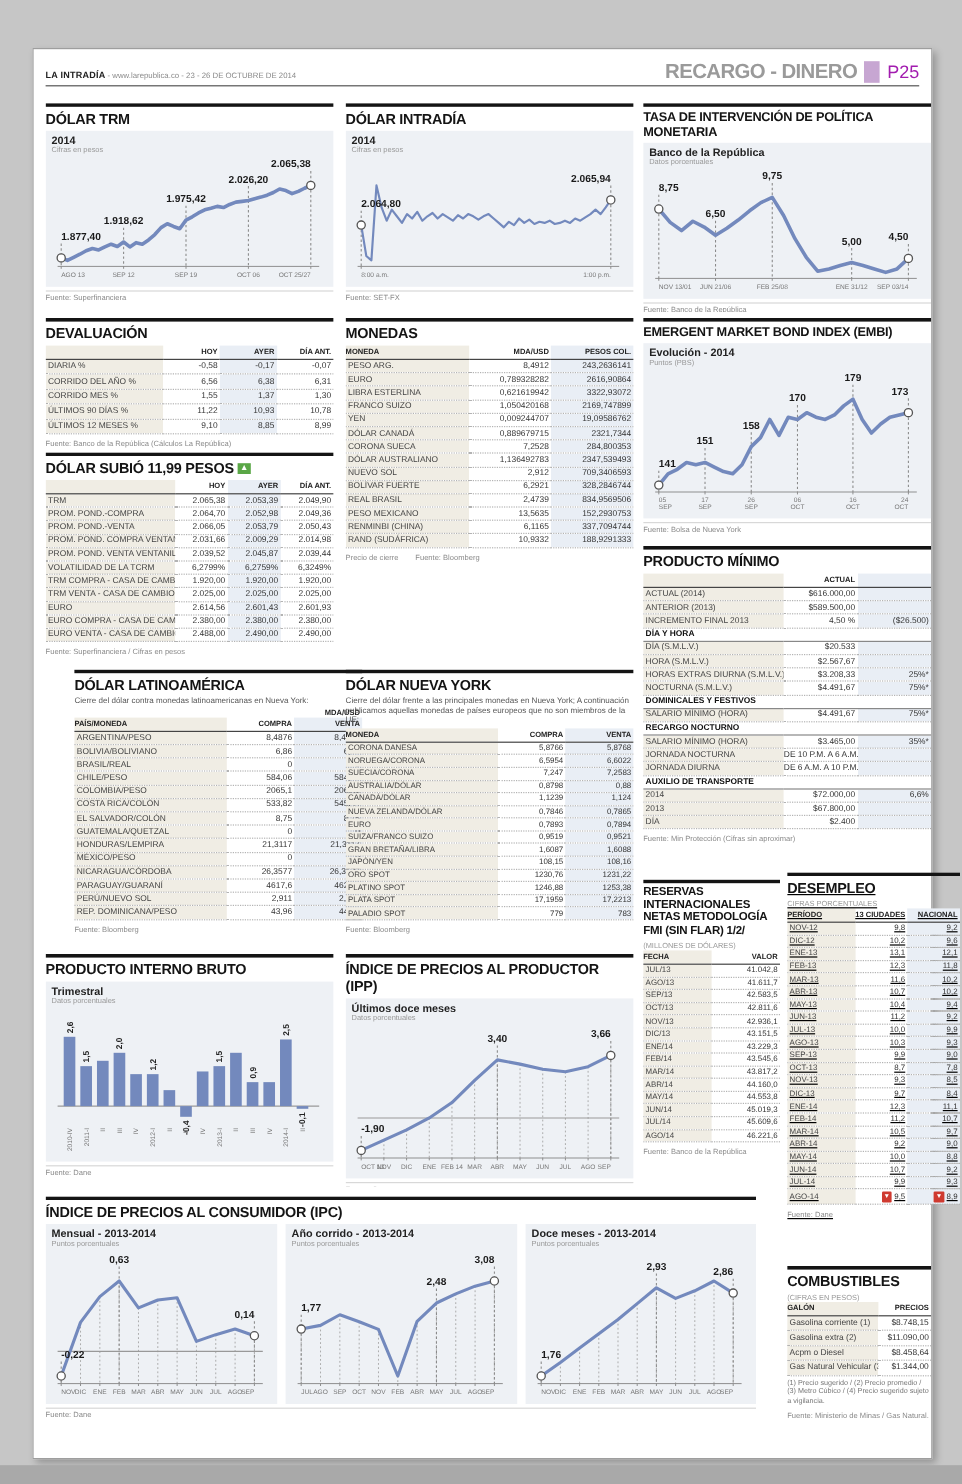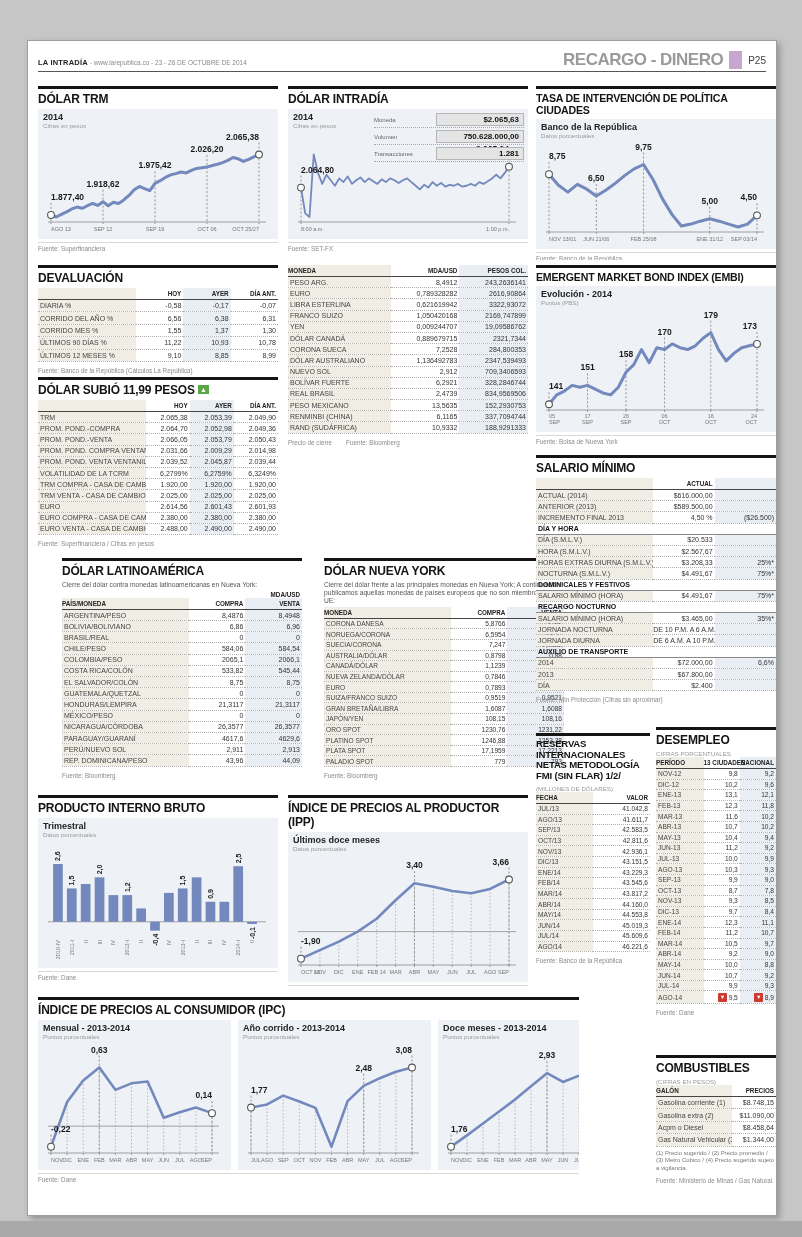--- a/index.html
+++ b/index.html
@@ -7,21 +7,21 @@
   #screen{width:802px;height:1237px;position:relative;background:#c6c6c6;overflow:hidden;}
   #screen::after{content:"";position:absolute;left:0;right:0;bottom:0;height:16px;background:#a9a9a9;}
   .page{position:absolute;left:27px;top:40px;width:748px;height:1174px;background:#fff;border:1px solid #9e9e9e;box-shadow:3px 3px 6px rgba(0,0,0,.25);}
   
   .hdr{position:absolute;left:10px;right:10px;top:6px;height:24px;border-bottom:1px solid #555;}
   .hdr-left{position:absolute;left:0;bottom:4px;font-size:6.5px;color:#8a8a8a;}
   .hdr-left b{color:#222;font-size:7.5px;letter-spacing:.2px;}
   .hdr-right{position:absolute;right:0;bottom:1px;display:flex;align-items:center;gap:6px;}
   .hdr-section{font-size:17px;font-weight:bold;color:#9a9a9a;letter-spacing:-0.5px;}
   .hdr-tab{width:13px;height:18px;background:#c7a6d2;}
-  .hdr-page{font-size:10px;color:#404040;}
+  .hdr-page{font-size:15px;color:#a21caf;}
   
   .mod{position:absolute;overflow:hidden;}
   .mod h3{margin:0 0 3px 0;font-size:12px;font-weight:800;color:#141414;border-top:3px solid #141414;padding-top:3px;letter-spacing:-0.2px;}
   .mod h3.t-sm{font-size:10.6px;}
   .mod h3.t-xs{font-size:9.6px;line-height:1.12;}
   .panel{background:#eef1f5;padding:3px 5px 2px 5px;position:relative;}
   .sub{font-size:9px;font-weight:bold;color:#222;}
   .note{font-size:6.2px;color:#999;}
   .chart{width:100%;display:block;}
   svg{font-family:inherit;display:block;}
@@ -102,34 +102,20 @@
           </div>
     </div>
     <div class="src">Fuente: Superfinanciera</div>
   </div>
 
   <div class="mod" style="left:260px;top:45px;width:240px;height:174px;">
     <h3>DÓLAR INTRADÍA</h3>
     <div class="panel">
       <div class="sub">2014</div>
       <div class="note">Cifras en pesos</div>
-      <div class="ibox">
-        <div class="ibox-row">
-              <span class="lbl">Moneda</span>
-              <span class="val">$2.065,63</span>
-            </div>
-        <div class="ibox-row">
-              <span class="lbl">Volumen</span>
-              <span class="val">750.628.000,00</span>
-            </div>
-        <div class="ibox-row">
-              <span class="lbl">Transacciones</span>
-              <span class="val">1.281</span>
-            </div>
-      </div>
       <div class="chart" style="height:108px;">
             <svg width="230" height="108" viewBox="0 0 230 108">
               <line x1="8" y1="46.58823529411155" x2="8" y2="93" stroke="#8a8a8a" stroke-dasharray="2,2" stroke-width="0.9"></line>
               <line x1="216" y1="25.632352941172336" x2="216" y2="93" stroke="#8a8a8a" stroke-dasharray="2,2" stroke-width="0.9"></line>
               <line x1="5" y1="93" x2="223" y2="93" stroke="#8a8a8a" stroke-width="0.8"></line>
               <polyline points="8,58.58823529411155 12.244897959183673,84.32352941176075 16.489795918367346,88.00000000000112 20.73469387755102,25.499999999998323 24.97959183673469,43.88235294117513 29.224489795918366,54.911764705879534 33.46938775510204,45.72058823529114 37.71428571428571,51.23529411764751 41.95918367346938,56.74999999999554 46.204081632653065,49.397058823523146 50.44897959183673,53.07352941176352 54.69387755102041,47.55882352940715 58.93877551020408,54.911764705879534 63.183673469387756,51.23529411764751 67.42857142857142,48.47794117646932 71.6734693877551,53.07352941176352 75.91836734693877,49.397058823523146 80.16326530612245,52.15441176470134 84.40816326530613,54.911764705879534 88.65306122448979,50.31617647058533 92.89795918367346,53.07352941176352 97.14285714285714,49.397058823523146 101.38775510204081,51.23529411764751 105.63265306122449,53.99264705881735 109.87755102040816,51.23529411764751 114.12244897959184,49.397058823523146 118.36734693877551,53.07352941176352 122.61224489795917,56.74999999999554 126.85714285714285,60.426470588235915 131.10204081632654,55.830882352941714 135.3469387755102,58.58823529411155 139.59183673469389,53.07352941176352 143.83673469387753,56.74999999999554 148.0816326530612,53.99264705881735 152.3265306122449,57.669117647057725 156.57142857142858,55.830882352941714 160.81632653061226,56.74999999999554 165.0612244897959,54.911764705879534 169.30612244897958,57.669117647057725 173.55102040816325,56.74999999999554 177.79591836734693,54.911764705879534 182.04081632653063,56.74999999999554 186.28571428571428,53.07352941176352 190.53061224489795,54.911764705879534 194.77551020408163,52.15441176470134 199.0204081632653,49.397058823523146 203.26530612244898,45.72058823529114 207.51020408163265,49.397058823523146 211.75510204081633,43.88235294117513 216,37.632352941172336" fill="none" stroke="#7389bd" stroke-width="1.8" stroke-linejoin="round" stroke-linecap="round"></polyline>
               <circle cx="8" cy="58.58823529411155" r="3.4" fill="#fff" stroke="#555" stroke-width="1.1"></circle>
               <circle cx="216" cy="37.632352941172336" r="3.4" fill="#fff" stroke="#555" stroke-width="1.1"></circle>
               <text x="8" y="43.58823529411155" text-anchor="start" font-size="8.5" font-weight="bold" fill="#1a1a1a">2.064,80</text>
               <text x="216" y="22.632352941172336" text-anchor="end" font-size="8.5" font-weight="bold" fill="#1a1a1a">2.065,94</text>
@@ -137,21 +123,21 @@
               <text x="8" y="102" text-anchor="start" font-size="5.5" fill="#777">8:00 a.m.</text>
               <line x1="216" y1="93" x2="216" y2="95" stroke="#8a8a8a" stroke-width="0.8"></line>
               <text x="216" y="102" text-anchor="end" font-size="5.5" fill="#777">1:00 p.m.</text>
             </svg>
           </div>
     </div>
     <div class="src">Fuente: SET-FX</div>
   </div>
 
   <div class="mod" style="left:508px;top:45px;width:240px;height:174px;">
-    <h3 class="t-sm">TASA DE INTERVENCIÓN DE POLÍTICA CIUDADES</h3>
+    <h3 class="t-sm">TASA DE INTERVENCIÓN DE POLÍTICA MONETARIA</h3>
     <div class="panel">
       <div class="sub">Banco de la República</div>
       <div class="note">Datos porcentuales</div>
       <div class="chart" style="height:108px;">
             <svg width="230" height="108" viewBox="0 0 230 108">
               <line x1="8" y1="23.18992248062017" x2="8" y2="93" stroke="#8a8a8a" stroke-dasharray="2,2" stroke-width="0.9"></line>
               <line x1="55.27272727272727" y1="44.99224806201551" x2="55.27272727272727" y2="93" stroke="#8a8a8a" stroke-dasharray="2,2" stroke-width="0.9"></line>
               <line x1="102.54545454545455" y1="13.500000000000007" x2="102.54545454545455" y2="93" stroke="#8a8a8a" stroke-dasharray="2,2" stroke-width="0.9"></line>
               <line x1="168.72727272727272" y1="67.76356589147287" x2="168.72727272727272" y2="93" stroke="#8a8a8a" stroke-dasharray="2,2" stroke-width="0.9"></line>
               <line x1="216" y1="64.37209302325581" x2="216" y2="93" stroke="#8a8a8a" stroke-dasharray="2,2" stroke-width="0.9"></line>
@@ -445,20 +431,21 @@
               <text transform="translate(183.33333333333334,102) rotate(-90)" text-anchor="end" font-size="5.5" fill="#777">IV</text>
               <text transform="translate(197.20000000000002,102) rotate(-90)" text-anchor="end" font-size="5.5" fill="#777">2014-I</text>
               <text transform="translate(211.06666666666666,102) rotate(-90)" text-anchor="end" font-size="5.5" fill="#777">II</text>
             </svg>
           </div>
     </div>
     <div class="src">Fuente: Dane</div>
   </div>
 
   <div class="mod" style="left:260px;top:224px;width:240px;height:208px;">
+    <h3>MONEDAS</h3>
     <table class="tbl tight">
           <thead>
             <tr>
               <th class="sh-beige" style="width: 42%;">MONEDA</th>
               <th>MDA/USD</th>
               <th class="sh-blue">PESOS COL.</th>
             </tr>
           </thead>
           <tbody>
             <tr>
@@ -533,21 +520,21 @@
             </tr>
           </tbody>
         </table>
     <div class="src nl mfoot">
       <span>Precio de cierre</span>
       <span>Fuente: Bloomberg</span>
     </div>
   </div>
 
 
-  <div class="mod" style="left:260px;top:517px;width:240px;height:234px;margin-left:36px;">
+  <div class="mod" style="left:260px;top:517px;width:240px;height:234px;">
     <h3>DÓLAR NUEVA YORK</h3>
     <div class="intro">Cierre del dólar frente a las principales monedas en Nueva York; A continuación publicamos aquellas monedas de países europeos que no son miembros de la UE:</div>
     <table class="tbl vtight">
           <thead>
             <tr>
               <th class="sh-beige" style="width: 52%;">MONEDA</th>
               <th>COMPRA</th>
               <th class="sh-blue">VENTA</th>
             </tr>
           </thead>
@@ -722,21 +709,21 @@
               <text x="169.77777777777777" y="112" text-anchor="middle" font-size="5.5" fill="#777"><tspan x="169.77777777777777" dy="0">16</tspan><tspan x="169.77777777777777" dy="6">OCT</tspan></text>
               <line x1="216" y1="104" x2="216" y2="106" stroke="#8a8a8a" stroke-width="0.8"></line>
               <text x="216" y="112" text-anchor="end" font-size="5.5" fill="#777"><tspan x="216" dy="0">24</tspan><tspan x="216" dy="6">OCT</tspan></text>
             </svg>
           </div>
     </div>
     <div class="src">Fuente: Bolsa de Nueva York</div>
   </div>
 
   <div class="mod" style="left:508px;top:414px;width:240px;height:278px;">
-    <h3>SALARIO MÍNIMO</h3>
+    <h3>PRODUCTO MÍNIMO</h3>
     <table class="tbl tight">
           <thead>
             <tr>
               <th class="sh-beige" style="width: 48%;"></th>
               <th>ACTUAL</th>
               <th class="sh-blue"></th>
             </tr>
           </thead>
           <tbody>
             <tr>
@@ -891,21 +878,21 @@
             </tr>
             <tr>
               <td class="sh-beige" style="width: 48%;">AGO/14</td>
               <td>46.221,6</td>
             </tr>
           </tbody>
         </table>
     <div class="src nl">Fuente: Banco de la República</div>
   </div>
 
-  <div class="mod" style="left:628px;top:686px;width:120px;height:324px;">
+  <div class="mod" style="left:628px;top:686px;width:144px;height:324px;text-decoration:underline;">
     <h3>DESEMPLEO</h3>
     <div class="note">CIFRAS PORCENTUALES</div>
     <table class="tbl vtight">
           <thead>
             <tr>
               <th class="sh-beige" style="width: 38%;">PERÍODO</th>
               <th>13 CIUDADES</th>
               <th class="sh-blue">NACIONAL</th>
             </tr>
           </thead>
@@ -1051,21 +1038,21 @@
             <tr>
               <td class="sh-beige" style="width: 62%;">Gas Natural Vehicular (3)(4)</td>
               <td>$1.344,00</td>
             </tr>
           </tbody>
         </table>
     <div class="foot-note">(1) Precio sugerido / (2) Precio promedio / (3) Metro Cúbico / (4) Precio sugerido sujeto a vigilancia.</div>
     <div class="src nl">Fuente: Ministerio de Minas / Gas Natural.</div>
   </div>
 
-  <div class="mod" style="left:10px;top:956px;width:541px;height:204px;">
+  <div class="mod" style="left:10px;top:956px;width:592px;height:204px;">
     <h3>ÍNDICE DE PRECIOS AL CONSUMIDOR (IPC)</h3>
     <div class="ipc-grid">
       <div class="panel">
         <div class="sub">Mensual - 2013-2014</div>
         <div class="note">Puntos porcentuales</div>
         <div class="chart" style="height:128px;">
               <svg width="183" height="128" viewBox="0 0 183 128">
                 <line x1="8" y1="106.66666666666667" x2="8" y2="113" stroke="#a8a8a8" stroke-dasharray="1.5,2" stroke-width="0.8"></line>
                 <line x1="24.1" y1="61.96078431372549" x2="24.1" y2="113" stroke="#a8a8a8" stroke-dasharray="1.5,2" stroke-width="0.8"></line>
                 <line x1="40.2" y1="40.5392156862745" x2="40.2" y2="113" stroke="#a8a8a8" stroke-dasharray="1.5,2" stroke-width="0.8"></line>

